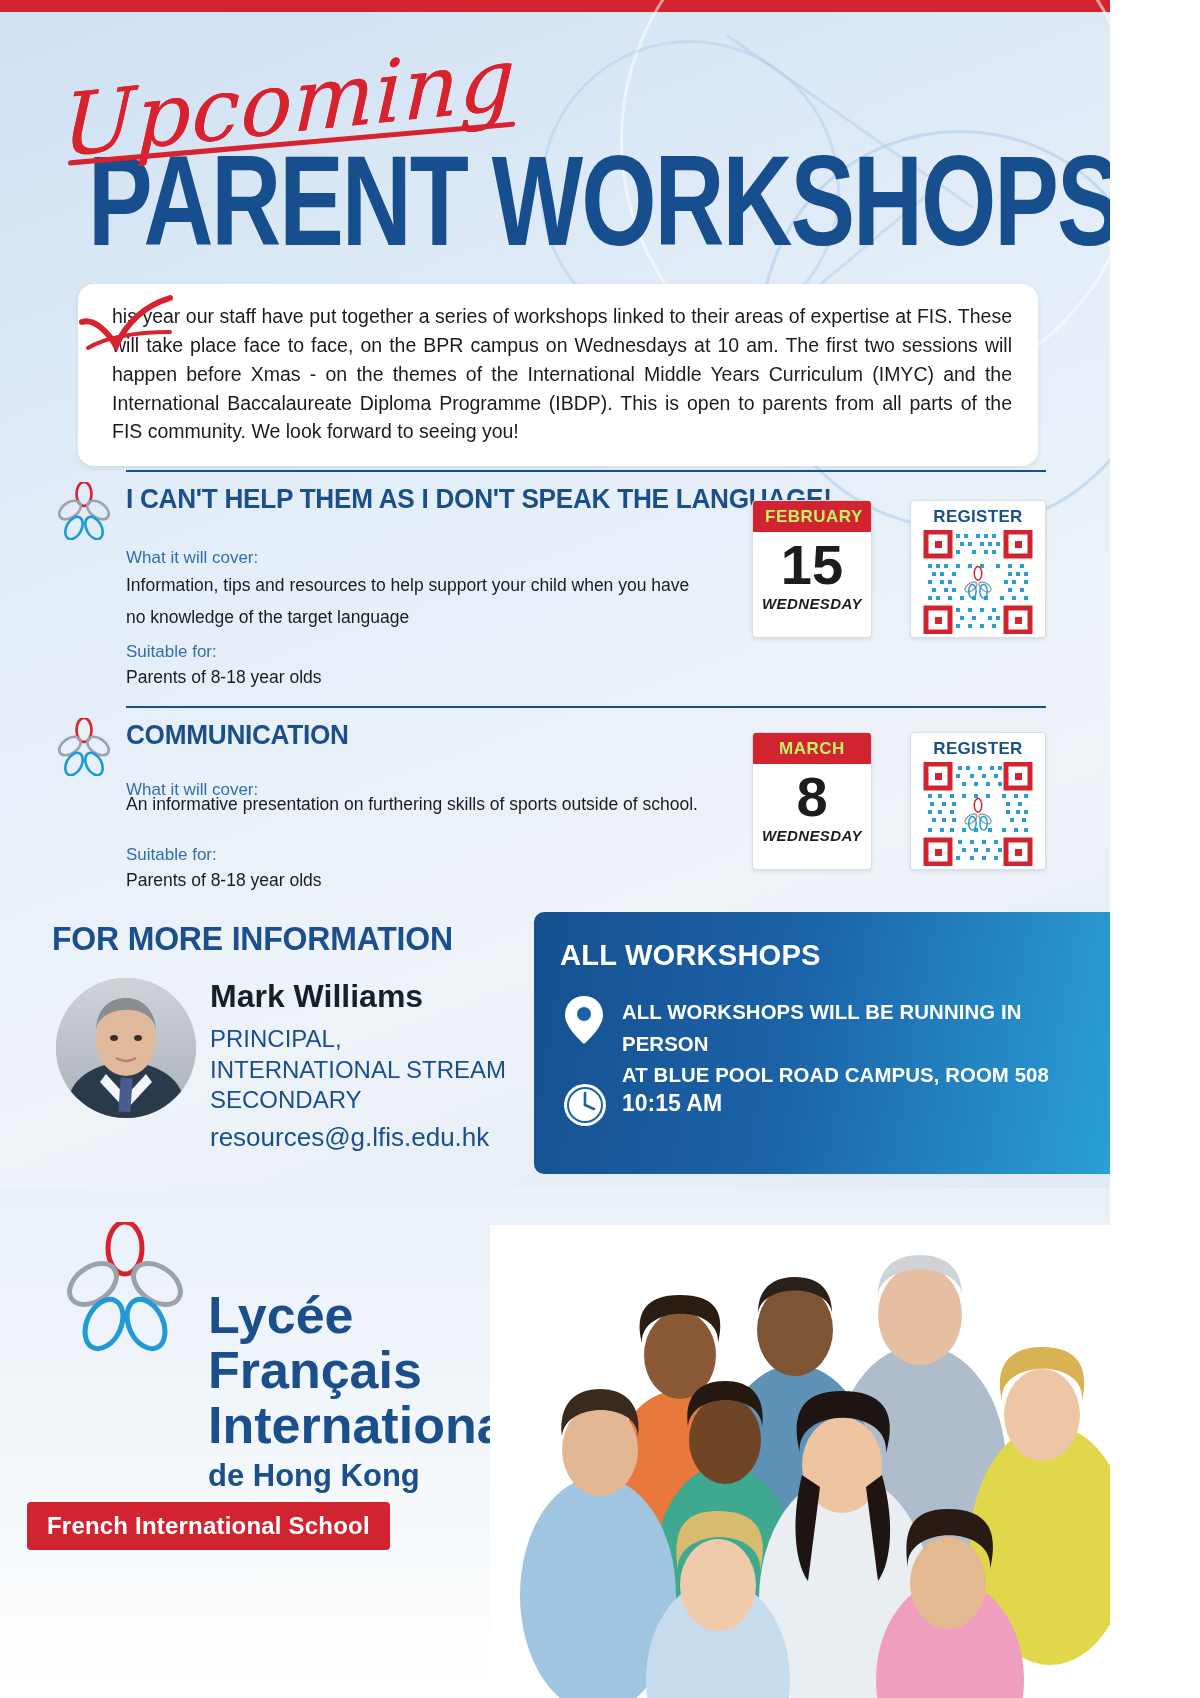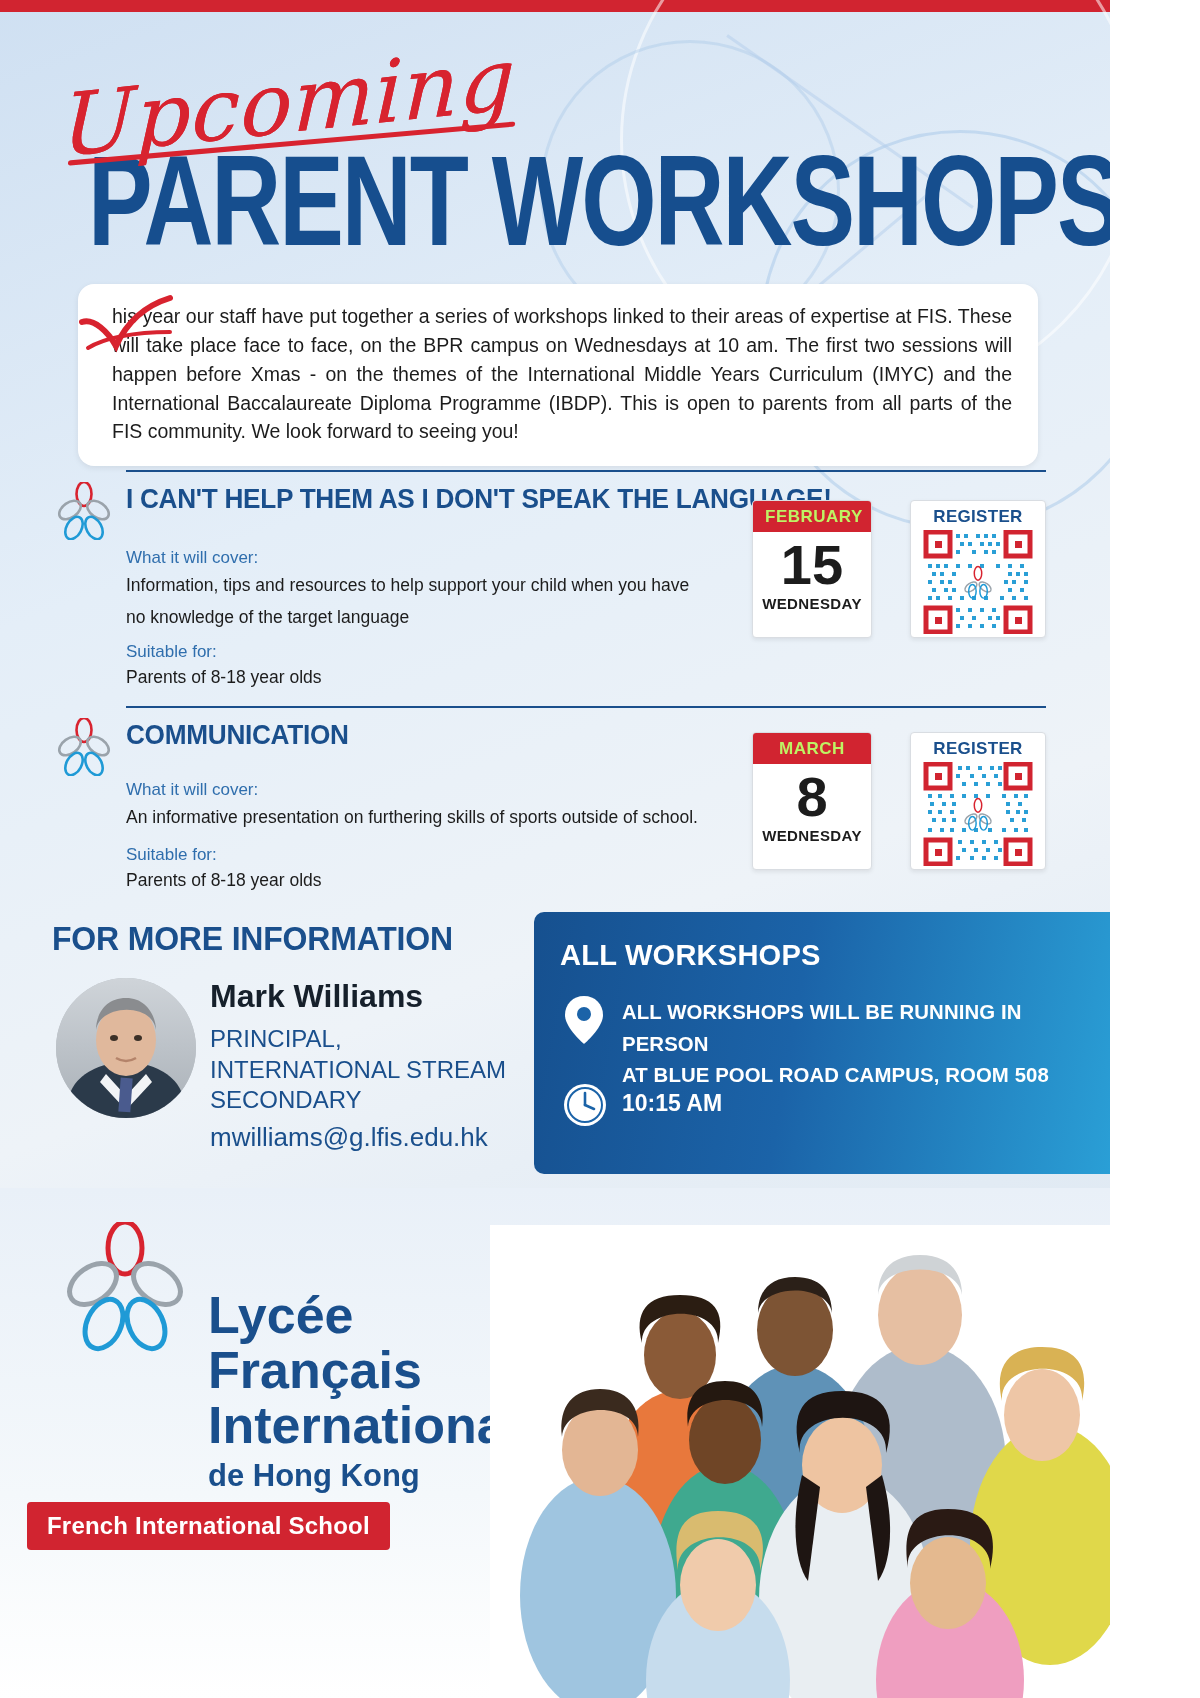--- a/index.html
+++ b/index.html
@@ -154,20 +154,21 @@
     color: #1c1c1c;
     line-height: 1.05;
     padding-top: 4px;
   }
   .cal-dow {
     font-weight: bold;
     font-size: 15px;
     color: #1c1c1c;
     letter-spacing: 0.4px;
     padding-bottom: 6px;
+    font-style: italic;
   }
 
   
   .qrbox {
     position: absolute;
     width: 136px; height: 138px;
     background: #fff;
     border: 1px solid #d9dde2;
     border-radius: 4px;
     box-shadow: 0 2px 4px rgba(0,0,0,0.08);
@@ -406,21 +407,21 @@
       <svg class="flowerlogo" viewBox="0 0 56 58">
         <ellipse cx="28" cy="12" rx="7.5" ry="12" fill="none" stroke="#d8232f" stroke-width="2.6"></ellipse>
         <ellipse cx="14" cy="28" rx="12" ry="7.5" fill="none" stroke="#9aa3ab" stroke-width="2.6" transform="rotate(-35 14 28)"></ellipse>
         <ellipse cx="42" cy="28" rx="12" ry="7.5" fill="none" stroke="#9aa3ab" stroke-width="2.6" transform="rotate(35 42 28)"></ellipse>
         <ellipse cx="18" cy="46" rx="7.5" ry="12" fill="none" stroke="#1f9ad6" stroke-width="2.6" transform="rotate(28 18 46)"></ellipse>
         <ellipse cx="38" cy="46" rx="7.5" ry="12" fill="none" stroke="#1f9ad6" stroke-width="2.6" transform="rotate(-28 38 46)"></ellipse>
       </svg>
 
       <div class="wtitle">COMMUNICATION</div>
       <div class="wlabel" style="top:74px;">What it will cover:</div>
-      <div class="wtext" style="top:101px;text-align:right;">An informative presentation on furthering skills of sports outside of school.</div>
+      <div class="wtext" style="top:88px;text-align:right;">An informative presentation on furthering skills of sports outside of school.</div>
       <div class="wlabel" style="top:139px;">Suitable for:</div>
       <div class="wtext" style="top:164px;">Parents of 8-18 year olds</div>
 
       <div class="cal" style="left:752px; top:26px;">
         <div class="cal-month">MARCH</div>
         <div class="cal-day">8</div>
         <div class="cal-dow">WEDNESDAY</div>
       </div>
 
       <div class="qrbox" style="left:910px; top:26px;">
@@ -529,21 +530,21 @@
       <ellipse cx="58" cy="60" rx="4" ry="3" fill="#3b3028"></ellipse>
       <ellipse cx="82" cy="60" rx="4" ry="3" fill="#3b3028"></ellipse>
       <path d="M60 80 Q70 86 80 80" stroke="#b4836a" stroke-width="2.5" fill="none"></path>
     </svg>
   </div>
 
   <div class="person-name">Mark Williams</div>
   <div class="person-role" style="white-space:pre-line;">PRINCIPAL,
 INTERNATIONAL STREAM
 SECONDARY</div>
-  <div class="person-email">mwilliams@g.lfis.edu.hk</div>
+  <div class="person-email">resources@g.lfis.edu.hk</div>
 
   <div class="panel">
     <div class="panel-title">ALL WORKSHOPS</div>
     <svg class="pin-icon" viewBox="0 0 44 52">
       <path d="M22 2 C11 2 3 10 3 21 C3 34 22 50 22 50 C22 50 41 34 41 21 C41 10 33 2 22 2 Z" fill="#ffffff"></path>
       <circle cx="22" cy="20" r="7" fill="#1b63a8"></circle>
     </svg>
     <div class="panel-loc" style="white-space:pre-line;">ALL WORKSHOPS WILL BE RUNNING IN PERSON
 AT BLUE POOL ROAD CAMPUS, ROOM 508</div>
     <svg class="clock-icon" viewBox="0 0 46 46">

